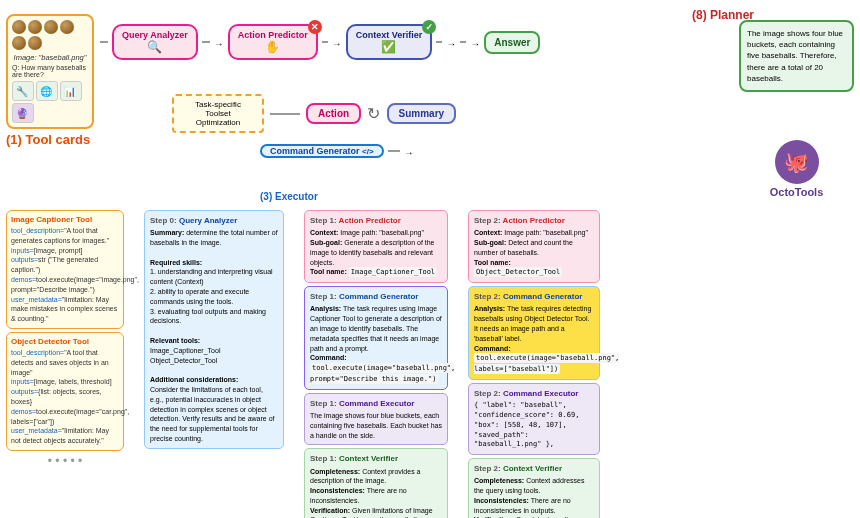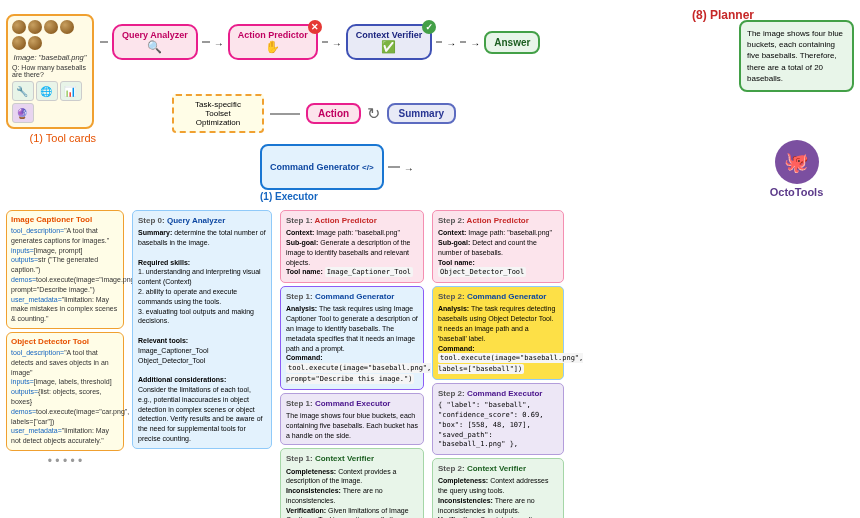--- a/index.html
+++ b/index.html
@@ -108,21 +108,21 @@
       padding: 3px 10px;
       font-size: 10px;
       font-weight: bold;
       color: #283593;
     }
 
     .node-cmd-gen {
       background: #e3f2fd;
       border: 2px solid #1976d2;
       border-radius: 8px;
-      padding: 16px 8px;
+      padding: 0 8px;
       font-size: 9px;
       font-weight: bold;
       color: #0d47a1;
       text-align: center;
       min-width: 80px;
     }
     .node-cmd-exec {
       background: #fce4ec;
       border: 2px solid #e91e63;
       border-radius: 8px;
@@ -215,21 +215,21 @@
     }
 
     .top-wrap {
       display: flex;
       gap: 4px;
       height: 200px;
     }
 
     .bottom-cards {
       display: flex;
-      gap: 8px;
+      gap: 20px;
       height: 300px;
     }
 
     .col-left { width: 118px; display: flex; flex-direction: column; gap: 3px; }
     .col-step0 { width: 140px; }
     .col-step1 { width: 144px; }
     .col-step2 { width: 132px; }
 
     .step-section {
       border-radius: 5px;
@@ -280,21 +280,21 @@
         </div>
         <div class="img-label">Image: "baseball.png"</div>
         <div class="question">Q: How many baseballs are there?</div>
         <div style="display:flex; gap:2px; margin-top:3px; flex-wrap:wrap;">
           <div class="tool-icon-item">🔧</div>
           <div class="tool-icon-item">🌐</div>
           <div class="tool-icon-item">📊</div>
           <div class="tool-icon-item" style="background:#e8d5f0;">🔮</div>
         </div>
       </div>
-      <div style="font-weight:normal; font-size:11px; color:#e65100; text-align:right;">(1) Tool cards</div>
+      <div style="font-weight:bold; font-size:13px; color:#e65100; text-align:left;">(1) Tool cards</div>
     </div>
 
     <div style="flex:1; position:relative; height:200px;">
 
       <div style="position:absolute; top:2px; right:100px; font-weight:bold; font-size:12px; color:#c62828;">(8) Planner</div>
 
       <div style="position:absolute; top:18px; left:0; right:0; display:flex; align-items:center; gap:4px;">
 
         <div style="width:8px; height:2px; background:#999;"></div>
 
@@ -354,21 +354,21 @@
 
       <div style="position:absolute; top:138px; left:160px; display:flex; align-items:center; gap:4px;">
         <div class="node-cmd-gen">
           <span>Command Generator</span>
           <span style="font-size:8px;">&lt;/&gt;</span>
         </div>
         <div style="width:12px; height:2px; background:#999;"></div>
         <div style="font-size:10px;">→</div>
       </div>
 
-      <div style="position:absolute; bottom:4px; left:160px; font-weight:bold; font-size:10px; color:#1565c0;">(1) Executor</div>
+      <div style="position:absolute; bottom:4px; left:160px; font-weight:bold; font-size:10px; color:#1565c0;">(3) Executor</div>
 
       <div class="answer-box" style="position:absolute; top:14px; right:0; width:115px;">
         <div class="answer-text">The image shows four blue buckets, each containing five baseballs. Therefore, there are a total of 20 baseballs.</div>
       </div>
 
       <div class="octotools-box" style="position:absolute; bottom:8px; right:0; width:115px; align-items:center;">
         <div class="octo-head">🐙</div>
         <span>OctoTools</span>
       </div>
     </div>

